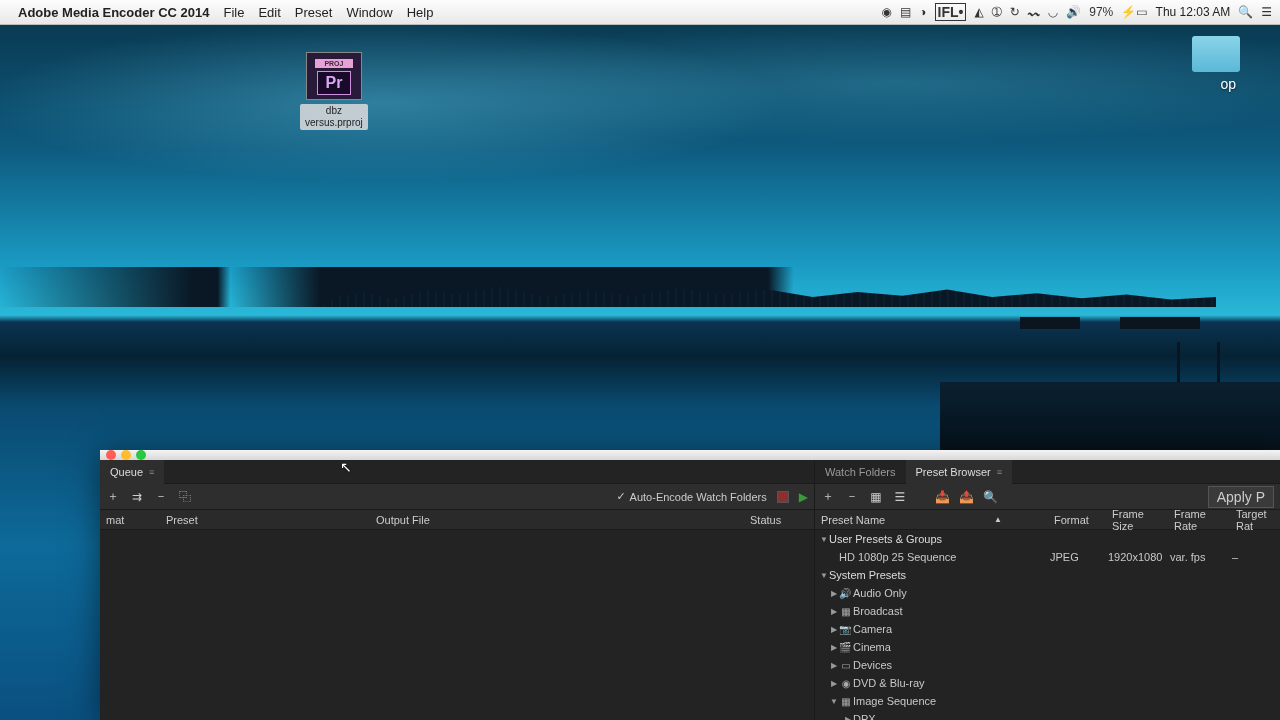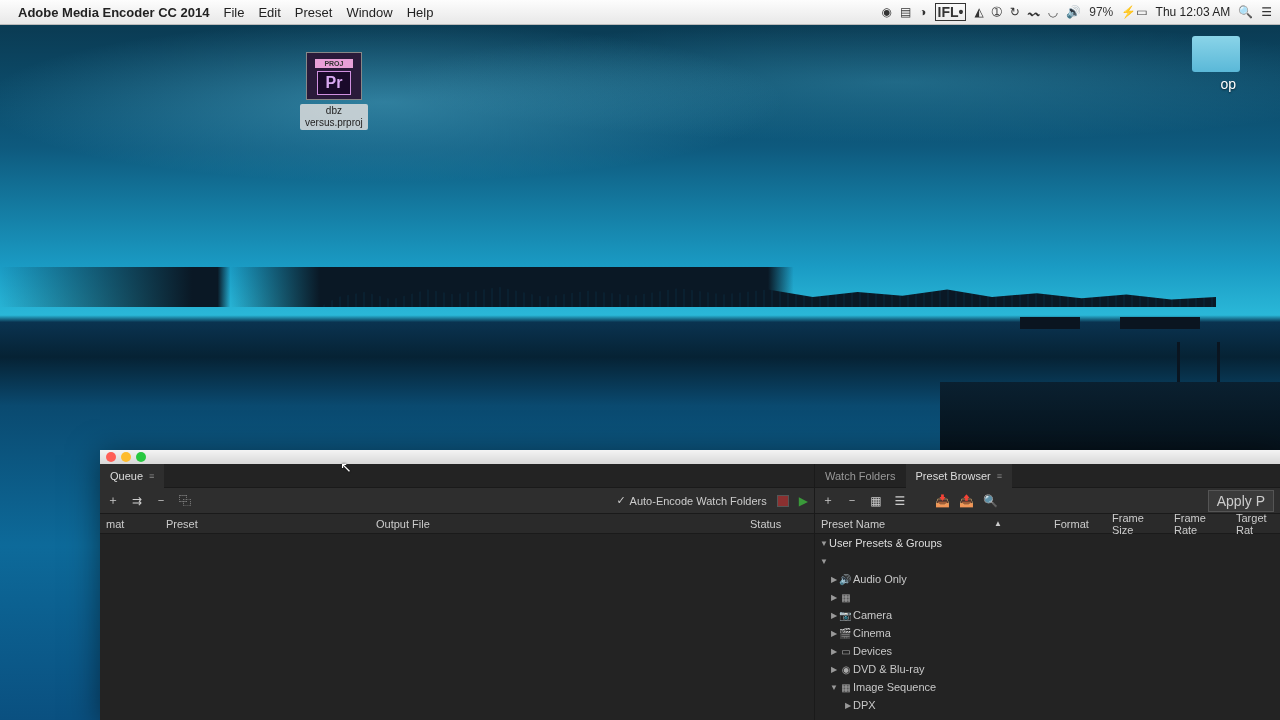--- a/index.html
+++ b/index.html
@@ -169,32 +169,42 @@
         <div class="ph-fmt">Format</div>
         <div class="ph-size">Frame Size</div>
         <div class="ph-rate">Frame Rate</div>
         <div class="ph-tgt">Target Rat</div>
       </div>
       <div class="tree">
         <div class="tree-row group pad0">
           <span class="disc">▼</span>
           <span class="lbl">User Presets &amp; Groups</span>
         </div>
+        <div class="tree-row pad1">
+          <span class="disc"></span>
+          <span class="lbl">HD 1080p 25 Sequence</span>
+          <span class="c-fmt">JPEG</span>
+          <span class="c-size">1920x1080</span>
+          <span class="c-rate">var. fps</span>
+          <span class="c-tgt">–</span>
+        </div>
         <div class="tree-row group pad0">
           <span class="disc">▼</span>
+          <span class="lbl">System Presets</span>
         </div>
         <div id="cat-rows">
             <div class="tree-row pad1">
               <span class="disc">▶</span>
               <span class="ticon">🔊</span>
               <span class="lbl">Audio Only</span>
             </div>
             <div class="tree-row pad1">
               <span class="disc">▶</span>
               <span class="ticon">▦</span>
+              <span class="lbl">Broadcast</span>
             </div>
             <div class="tree-row pad1">
               <span class="disc">▶</span>
               <span class="ticon">📷</span>
               <span class="lbl">Camera</span>
             </div>
             <div class="tree-row pad1">
               <span class="disc">▶</span>
               <span class="ticon">🎬</span>
               <span class="lbl">Cinema</span>

